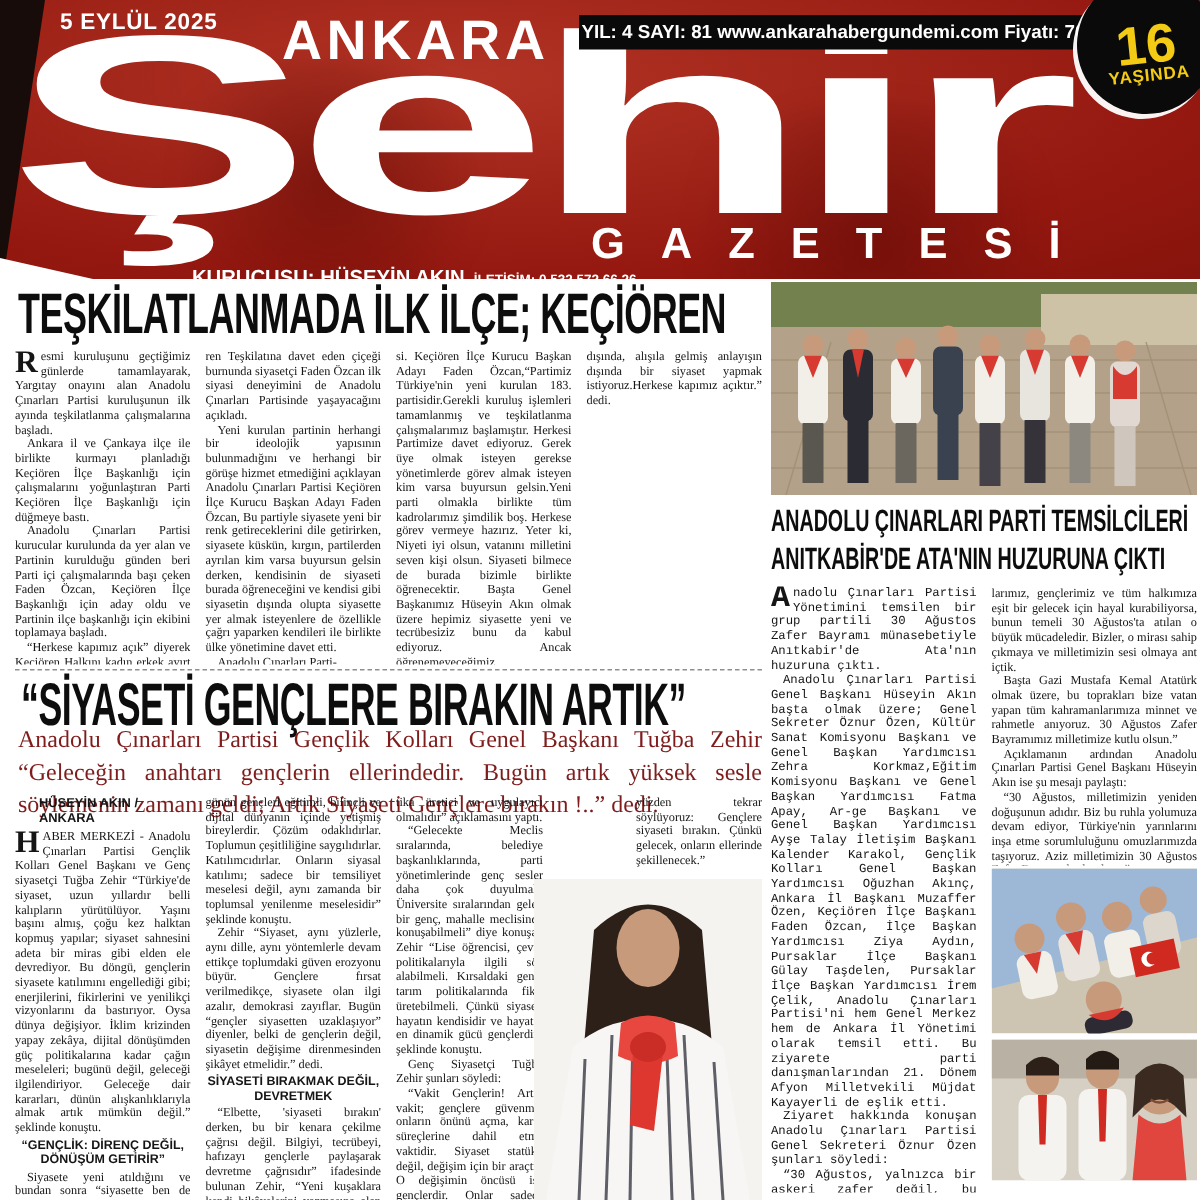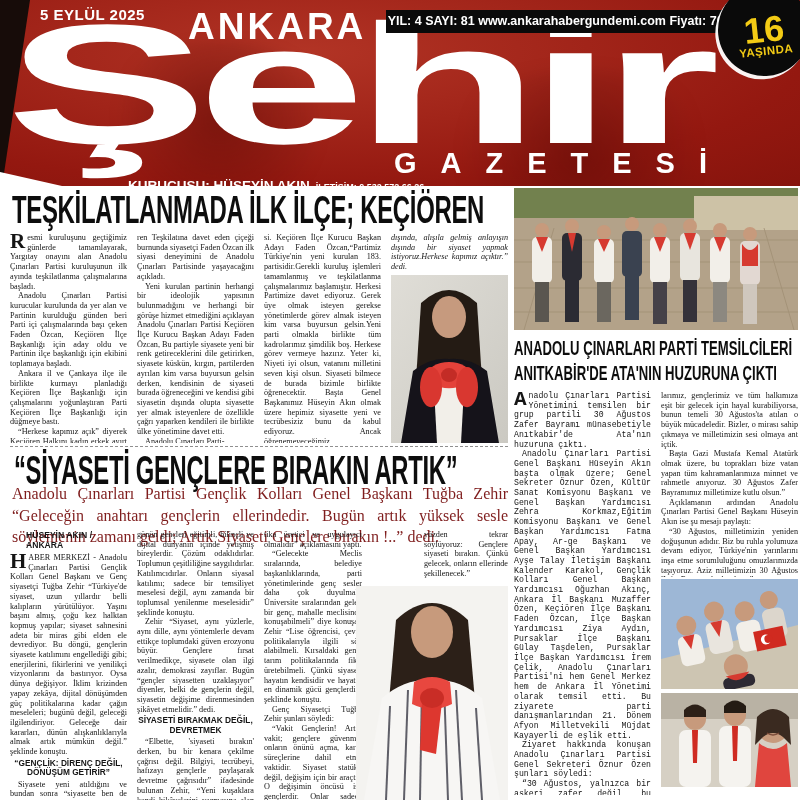--- a/index.html
+++ b/index.html
@@ -50,21 +50,21 @@
   
   .bodytext p{margin:0;text-align:justify;font-size:8.2px;line-height:9.7px;text-indent:8px;}
   .bodytext p.ni{text-indent:0;}
   p.dc::first-letter{float:left;font-size:21px;line-height:17px;font-weight:bold;padding-right:2px;}
   .col-subhead{font-family:"Liberation Sans",sans-serif;font-weight:700;font-size:8.3px;
     text-align:center;margin:2px 0;line-height:9.5px;}
   .byline{font:700 8.6px "Liberation Sans",sans-serif;margin:0 0 3px 16px;}
 
   .a1-body{position:absolute;left:10px;top:233px;width:498px;height:210px;display:flex;gap:10px;}
   .a1-body .col{width:117px;overflow:hidden;}
-  .a1-body .col4{display:flex;flex-direction:column;font-style:italic;}
+  .a1-body .col4{display:flex;flex-direction:row;}
   .photo-faden{flex:1;margin-top:3px;min-height:120px;}
 
   .dashes{position:absolute;left:10px;top:446px;width:498px;border-top:1.5px dashed #8f8f8f;}
 
   .a2-subhead{position:absolute;left:12px;top:483px;width:496px;font-size:16px;line-height:21.5px;
     text-align:justify;color:#7f1d1d;}
   .a2-body{position:absolute;left:10px;top:530px;width:498px;height:270px;}
   .a2-body .col{position:absolute;top:0;height:270px;overflow:hidden;}
   .a2c1{left:0;width:117px;}
   .a2c2{left:127px;width:117px;}
@@ -107,22 +107,22 @@
       <span class="f">KURUCUSU: HÜSEYİN AKIN</span><span class="c">İLETİŞİM: 0 532 572 66 26</span>
     </div>
     <div class="mast-fold"></div>
   </div>
 
   <div class="condensed h1-kecioren">TEŞKİLATLANMADA İLK İLÇE;  KEÇİÖREN</div>
 
   <div class="a1-body bodytext">
     <div class="col">
       <p class="ni dc">Resmi kuruluşunu geçtiğimiz günlerde tamamlayarak, Yargıtay onayını alan Anadolu Çınarları Partisi kuruluşunun ilk ayında teşkilatlanma çalışmalarına başladı.</p>
+      <p>Ankara il ve Çankaya ilçe ile birlikte kurmayı planladığı Keçiören İlçe Başkanlığı için çalışmalarını yoğunlaştıran Parti Keçiören İlçe Başkanlığı için düğmeye bastı.</p>
       <p>Anadolu Çınarları Partisi kurucular kurulunda da yer alan ve Partinin kurulduğu günden beri Parti içi çalışmalarında başı çeken Faden Özcan, Keçiören İlçe Başkanlığı için aday oldu ve Partinin ilçe başkanlığı için ekibini toplamaya başladı.</p>
-      <p>Ankara il ve Çankaya ilçe ile birlikte kurmayı planladığı Keçiören İlçe Başkanlığı için çalışmalarını yoğunlaştıran Parti Keçiören İlçe Başkanlığı için düğmeye bastı.</p>
       <p>“Herkese kapımız açık” diyerek Keçiören Halkını kadın erkek ayırt etmeksizin Partinin Keçiö-</p>
     </div>
     <div class="col">
       <p class="ni">ren Teşkilatına davet eden çiçeği burnunda siyasetçi Faden Özcan ilk siyasi deneyimini de Anadolu Çınarları Partisinde yaşayacağını açıkladı.</p>
       <p>Yeni kurulan partinin herhangi bir ideolojik yapısının bulunmadığını ve herhangi bir görüşe hizmet etmediğini açıklayan Anadolu Çınarları Partisi Keçiören İlçe Kurucu Başkan Adayı Faden Özcan, Bu partiyle siyasete yeni bir renk getireceklerini dile getirirken, siyasete küskün, kırgın, partilerden ayrılan kim varsa buyursun gelsin derken, kendisinin de siyaseti burada öğreneceğini ve kendisi gibi siyasetin dışında olupta siyasette yer almak isteyenlere de özellikle çağrı yaparken kendileri ile birlikte ülke yönetimine davet etti.</p>
       <p>Anadolu Çınarları Parti-</p>
     </div>
     <div class="col">
       <p class="ni">si. Keçiören İlçe Kurucu Başkan Adayı Faden Özcan,“Partimiz Türkiye'nin yeni kurulan 183. partisidir.Gerekli kuruluş işlemleri tamamlanmış ve teşkilatlanma çalışmalarımız başlamıştır. Herkesi Partimize davet ediyoruz. Gerek üye olmak isteyen gerekse yönetimlerde görev almak isteyen kim varsa buyursun gelsin.Yeni parti olmakla birlikte tüm kadrolarımız şimdilik boş. Herkese görev vermeye hazırız. Yeter ki, Niyeti iyi olsun, vatanını milletini seven kişi olsun. Siyaseti bilmece de burada bizimle birlikte öğrenecektir. Başta Genel Başkanımız Hüseyin Akın olmak üzere hepimiz siyasette yeni ve tecrübesiziz bunu da kabul ediyoruz. Ancak öğrenemeyeceğimiz yapamayacağımız anlamına gelmez üstelik, kalıp siyasetin</p>
     </div>

